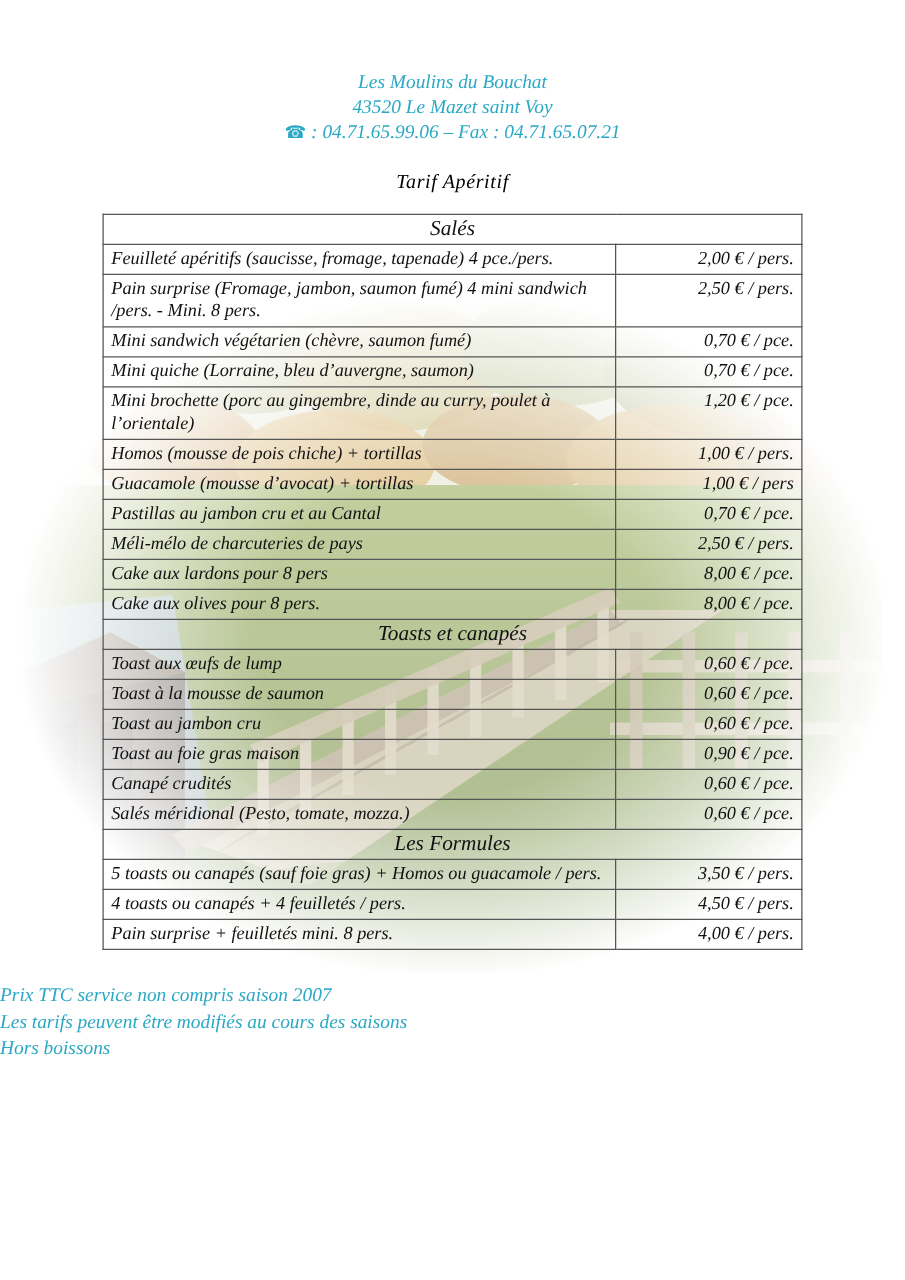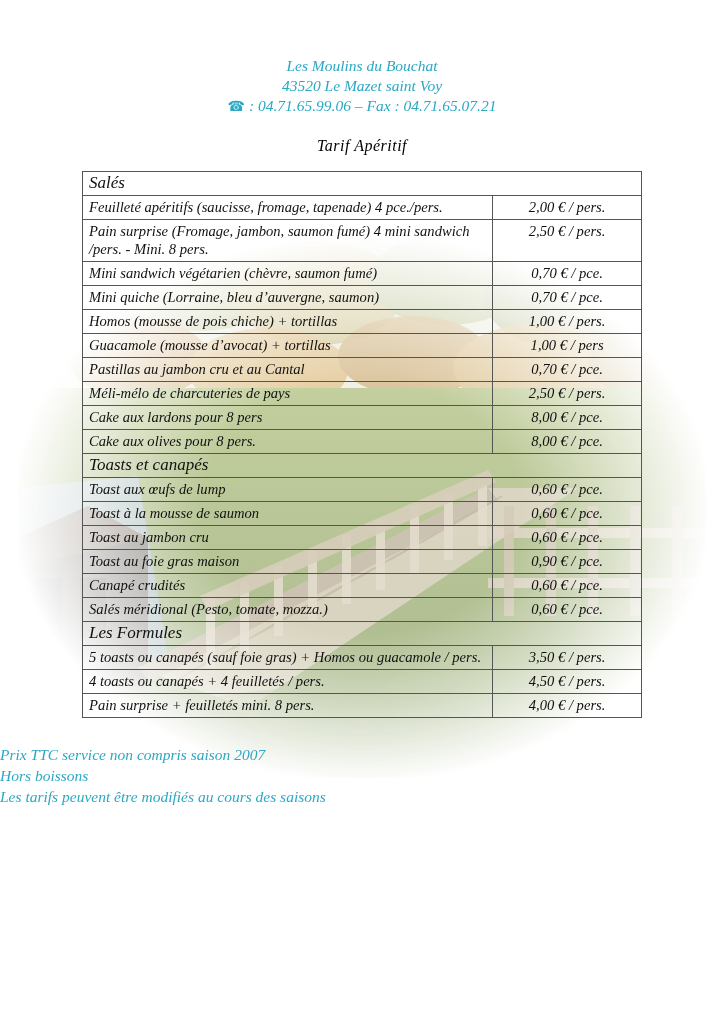--- a/index.html
+++ b/index.html
@@ -76,25 +76,25 @@
     border: 1px solid #555;
     padding: 2px 6px 3px 6px;
     vertical-align: top;
     line-height: 18px;
   }
   td.desc {
     width: 420px;
   }
   td.price {
     width: 140px;
+    text-align: right;
+    white-space: nowrap;
+  }
+  td.section {
     text-align: center;
-    white-space: nowrap;
-  }
-  td.section {
-    text-align: left;
     font-size: 17px;
     padding: 3px 0 4px 0;
   }
 
   .footer-block {
     text-align: left;
     color: #2aa8c4;
     font-style: italic;
     font-size: 15.5px;
     line-height: 21px;
@@ -235,20 +235,24 @@
       </tr>
       <tr>
         <td class="desc">Mini sandwich végétarien (chèvre, saumon fumé)</td>
         <td class="price">0,70 € / pce.</td>
       </tr>
       <tr>
         <td class="desc">Mini quiche (Lorraine, bleu d’auvergne, saumon)</td>
         <td class="price">0,70 € / pce.</td>
       </tr>
       <tr>
+        <td class="desc">Mini brochette (porc au gingembre, dinde au curry, poulet à l’orientale)</td>
+        <td class="price">1,20 € / pce.</td>
+      </tr>
+      <tr>
         <td class="desc">Homos (mousse de pois chiche) + tortillas</td>
         <td class="price">1,00 € / pers.</td>
       </tr>
       <tr>
         <td class="desc">Guacamole (mousse d’avocat) + tortillas</td>
         <td class="price">1,00 € / pers</td>
       </tr>
       <tr>
         <td class="desc">Pastillas au jambon cru et au Cantal</td>
         <td class="price">0,70 € / pce.</td>
@@ -310,17 +314,17 @@
       <tr>
         <td class="desc">Pain surprise + feuilletés mini. 8 pers.</td>
         <td class="price">4,00 € / pers.</td>
       </tr>
 
     </tbody>
   </table>
 
   <div class="footer-block">
     <span class="line">Prix TTC service non compris saison 2007</span>
+    <span class="line">Les tarifs peuvent être modifiés au cours des saisons</span>
     <span class="line">Hors boissons</span>
-    <span class="line">Les tarifs peuvent être modifiés au cours des saisons</span>
   </div>
 
 </div>
 
 </body></html>

